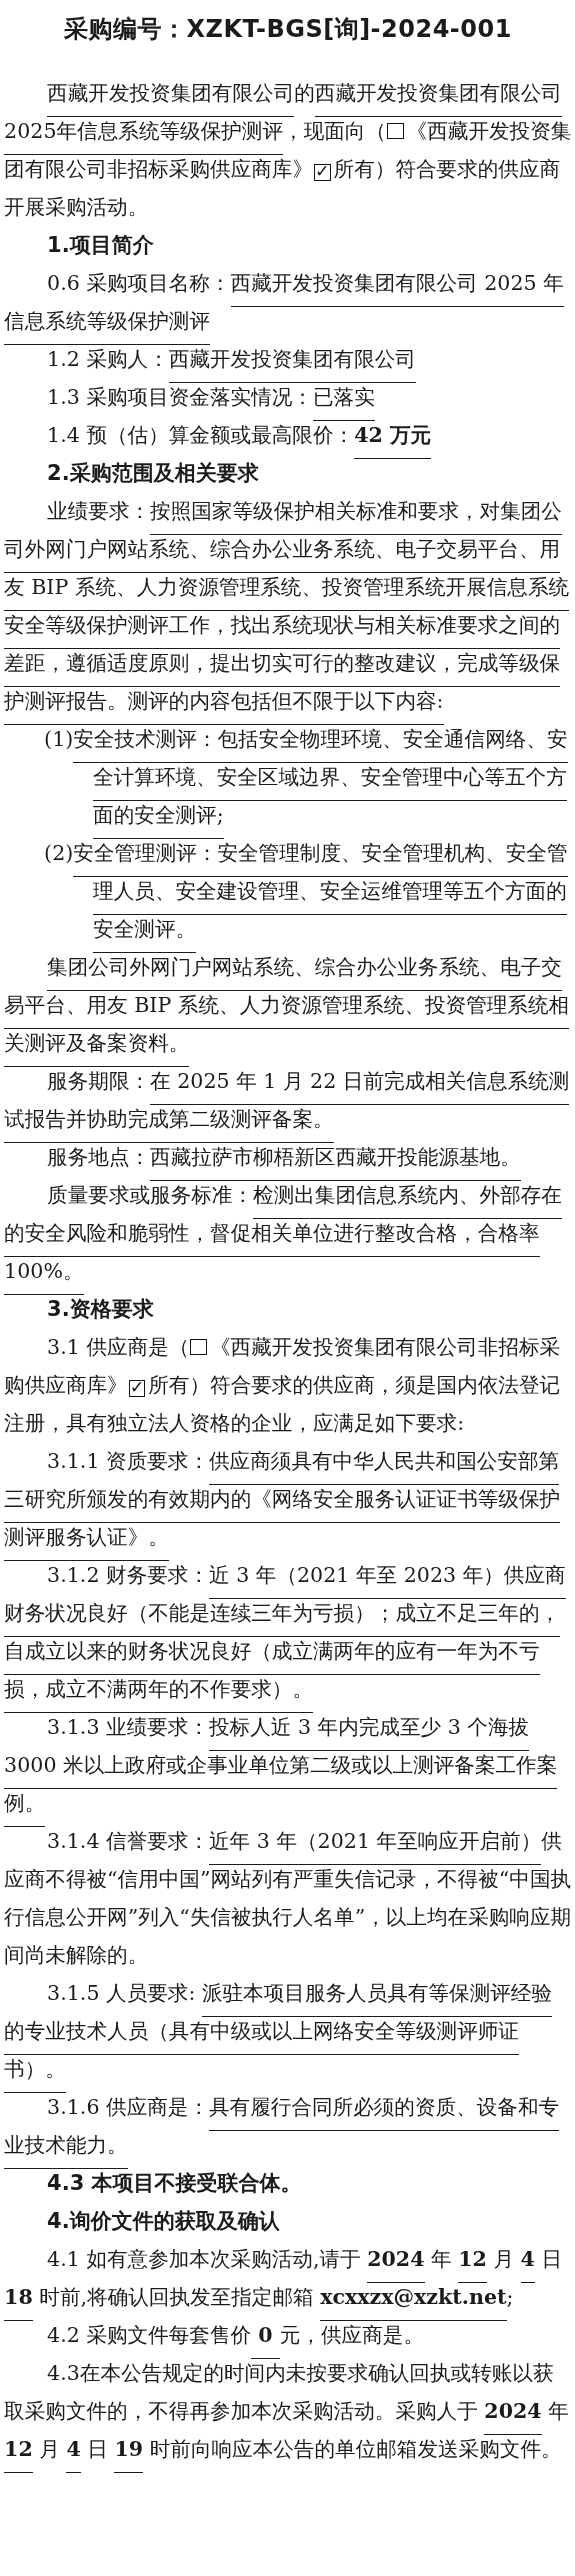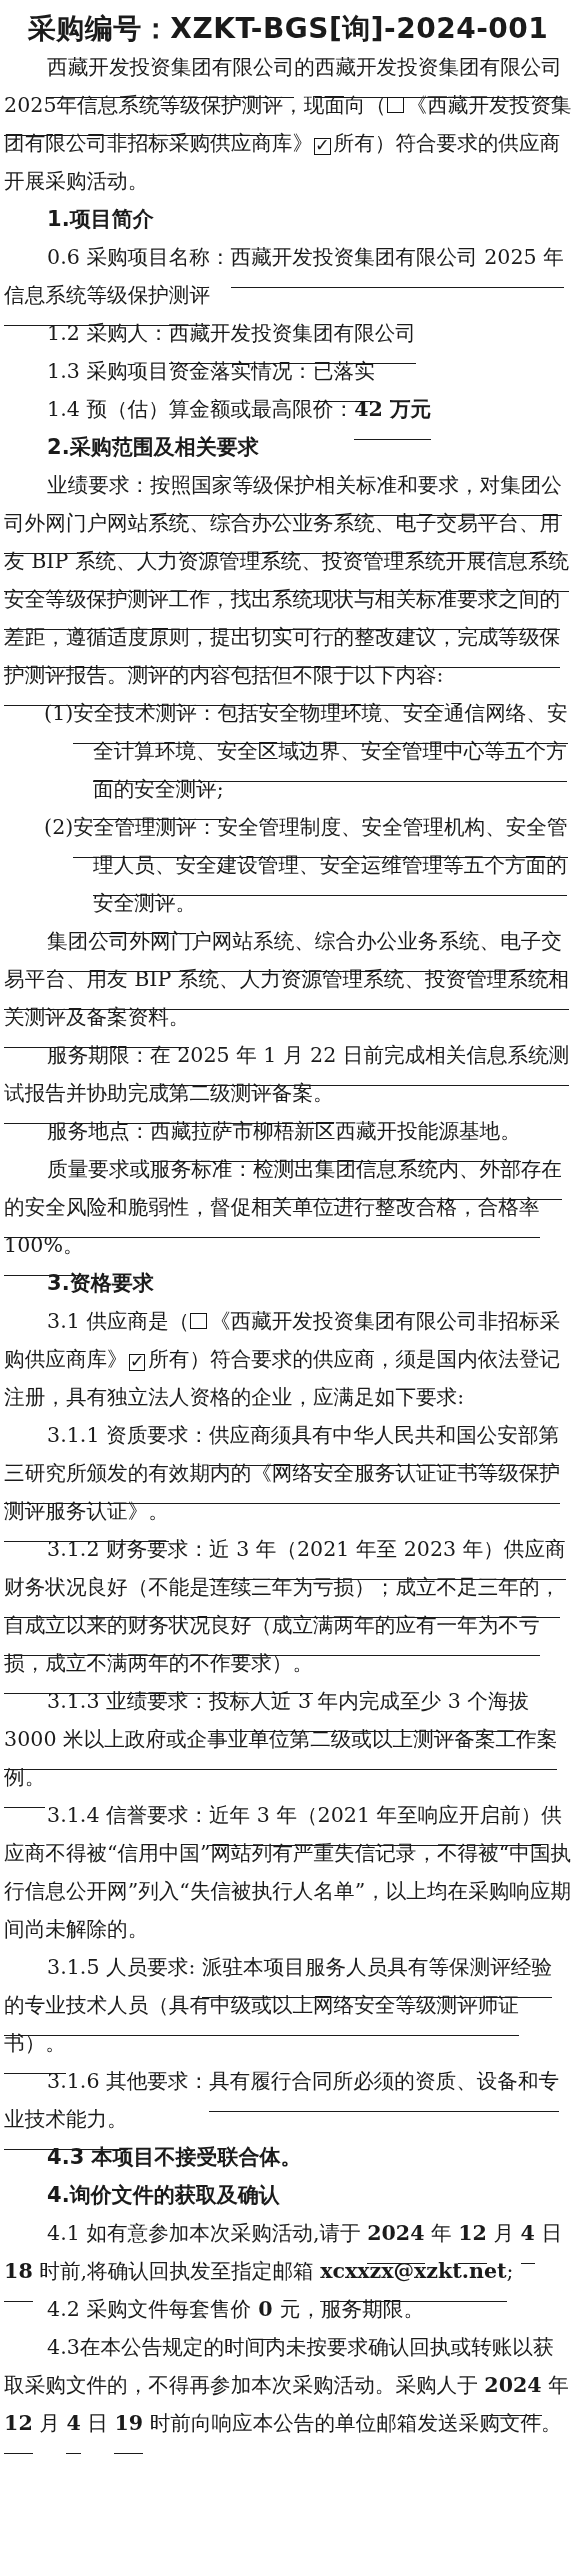--- a/index.html
+++ b/index.html
@@ -8,32 +8,32 @@
     width:576px;height:3363px;
     box-sizing:border-box;
     padding:10.3px 4.1px 0 4.1px;
     overflow:hidden;
     background:#ffffff;
     font-family:"DejaVu Serif","Liberation Serif",serif;
     font-size:20.6px;line-height:38px;color:#1b1b1b;
   }
   .line{margin:0;}
   .title{
-    text-align:center;font-weight:bold;font-size:28px;
+    text-align:center;font-weight:bold;font-size:24px;
     font-family:"DejaVu Sans","Liberation Sans",sans-serif;
-    margin-bottom:0;letter-spacing:0.5px;
+    margin-bottom:26px;letter-spacing:0.5px;
   }
   .h{
     font-weight:bold;text-indent:43px;
     font-family:"DejaVu Sans","Liberation Sans",sans-serif;
     font-size:21px;
   }
   .p{text-indent:43px;}
   .pl{margin-left:89px;text-indent:-49px;}
-  .u{border-bottom:1px solid #1b1b1b;padding-bottom:18px;}
+  .u{border-bottom:1px solid #1b1b1b;padding-bottom:11px;}
   .b{font-weight:bold;margin-top:36px;}
   .cbx{
     display:inline-block;width:16.5px;height:16.5px;
     border:1.5px solid #141414;box-sizing:border-box;
     vertical-align:-1px;margin:0 3.1px 0 1px;
     line-height:13.4px;text-align:center;
     font-family:"DejaVu Sans","Liberation Sans",sans-serif;
     font-weight:bold;font-size:17.5px;text-indent:0;
     overflow:visible;
   }
@@ -58,22 +58,22 @@
       <div class="line p"><span>服务期限：</span><span class="u">在 2025 年 1 月 22 日前完成相关信息系统测试报告并协助完成第二级测评备案。</span></div>
       <div class="line p"><span>服务地点：</span><span class="u">西藏拉萨市柳梧新区西藏开投能源基地。</span></div>
       <div class="line p"><span>质量要求或服务标准：</span><span class="u">检测出集团信息系统内、外部存在的安全风险和脆弱性，督促相关单位进行整改合格，合格率 100%。</span></div>
       <div class="line h"><span>3.资格要求</span></div>
       <div class="line p"><span>3.1 供应商是（</span><span class="cbx"></span><span>《西藏开发投资集团有限公司非招标采购供应商库》</span><span class="cbx">✓</span><span>所有）符合要求的供应商，须是国内依法登记注册，具有独立法人资格的企业，应满足如下要求:</span></div>
       <div class="line p"><span>3.1.1 资质要求：</span><span class="u">供应商须具有中华人民共和国公安部第三研究所颁发的有效期内的《网络安全服务认证证书等级保护测评服务认证》。</span></div>
       <div class="line p"><span>3.1.2 财务要求：</span><span class="u">近 3 年（2021 年至 2023 年）供应商财务状况良好（不能是连续三年为亏损）；成立不足三年的，自成立以来的财务状况良好（成立满两年的应有一年为不亏损，成立不满两年的不作要求）。</span></div>
       <div class="line p"><span>3.1.3 业绩要求：</span><span class="u">投标人近 3 年内完成至少 3 个海拔 3000 米以上政府或企事业单位第二级或以上测评备案工作案例。</span></div>
       <div class="line p"><span>3.1.4 信誉要求：</span><span class="u">近年 3 年（2021 年至响应开启前）</span><span>供应商不得被“信用中国”网站列有严重失信记录，不得被“中国执行信息公开网”列入“失信被执行人名单”，以上均在采购响应期间尚未解除的。</span></div>
       <div class="line p"><span>3.1.5 人员要求: </span><span class="u">派驻本项目服务人员具有等保测评经验的专业技术人员（具有中级或以上网络安全等级测评师证书）。</span></div>
-      <div class="line p"><span>3.1.6 其他要求：</span><span class="u">具有履行合同所必须的资质、设备和专业技术能力。</span></div>
+      <div class="line p"><span>3.1.6 供应商是：</span><span class="u">具有履行合同所必须的资质、设备和专业技术能力。</span></div>
       <div class="line h"><span>4.3 本项目不接受联合体。</span></div>
       <div class="line h"><span>4.询价文件的获取及确认</span></div>
       <div class="line p"><span>4.1 如有意参加本次采购活动,请于 </span><span class="u b">2024</span><span> 年 </span><span class="u b">12</span><span> 月 </span><span class="u b">4</span><span> 日 </span><span class="u b">18</span><span> 时前,将确认回执发至指定邮箱 </span><span class="u b">xcxxzx@xzkt.net</span><span>;</span></div>
-      <div class="line p"><span>4.2 采购文件每套售价</span><span class="u b">&nbsp;0&nbsp;</span><span>元，服务期限。</span></div>
+      <div class="line p"><span>4.2 采购文件每套售价</span><span class="u b">&nbsp;0&nbsp;</span><span>元，供应商是。</span></div>
       <div class="line p"><span>4.3在本公告规定的时间内未按要求确认回执或转账以获取采购文件的，不得再参加本次采购活动。采购人于 </span><span class="u b">2024</span><span> 年 </span><span class="u b">12</span><span> 月 </span><span class="u b">4</span><span> 日 </span><span class="u b">19</span><span> 时前向响应本公告的单位邮箱发送采购文件。</span></div>
     </div>
 
 </div>
 
 
 </body></html>

